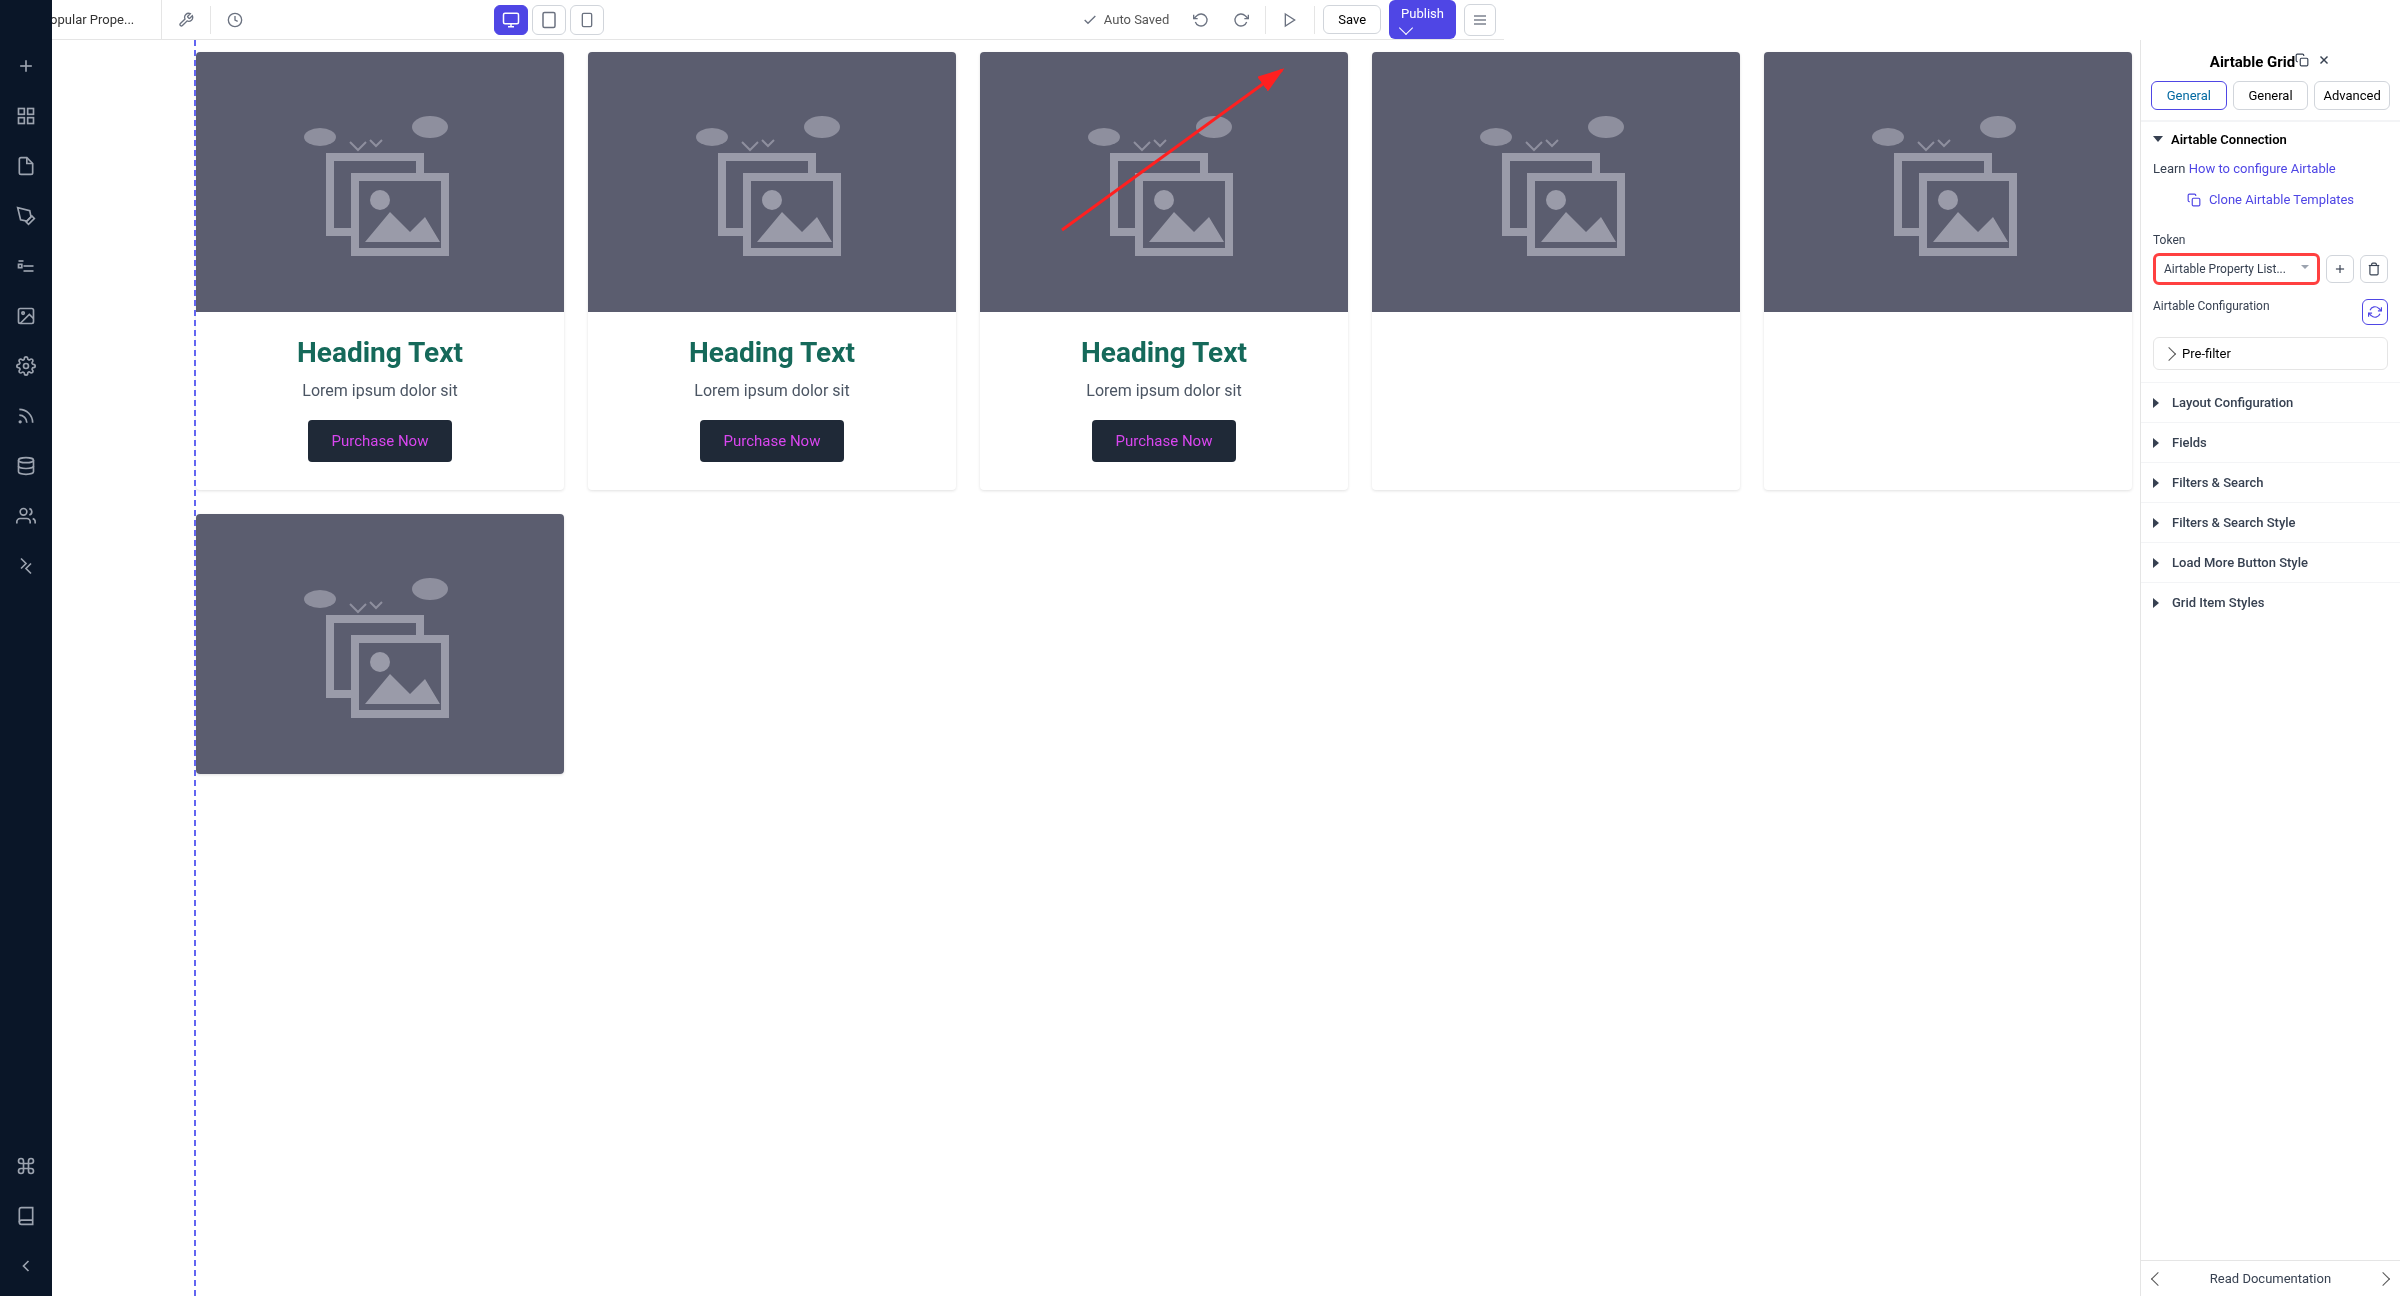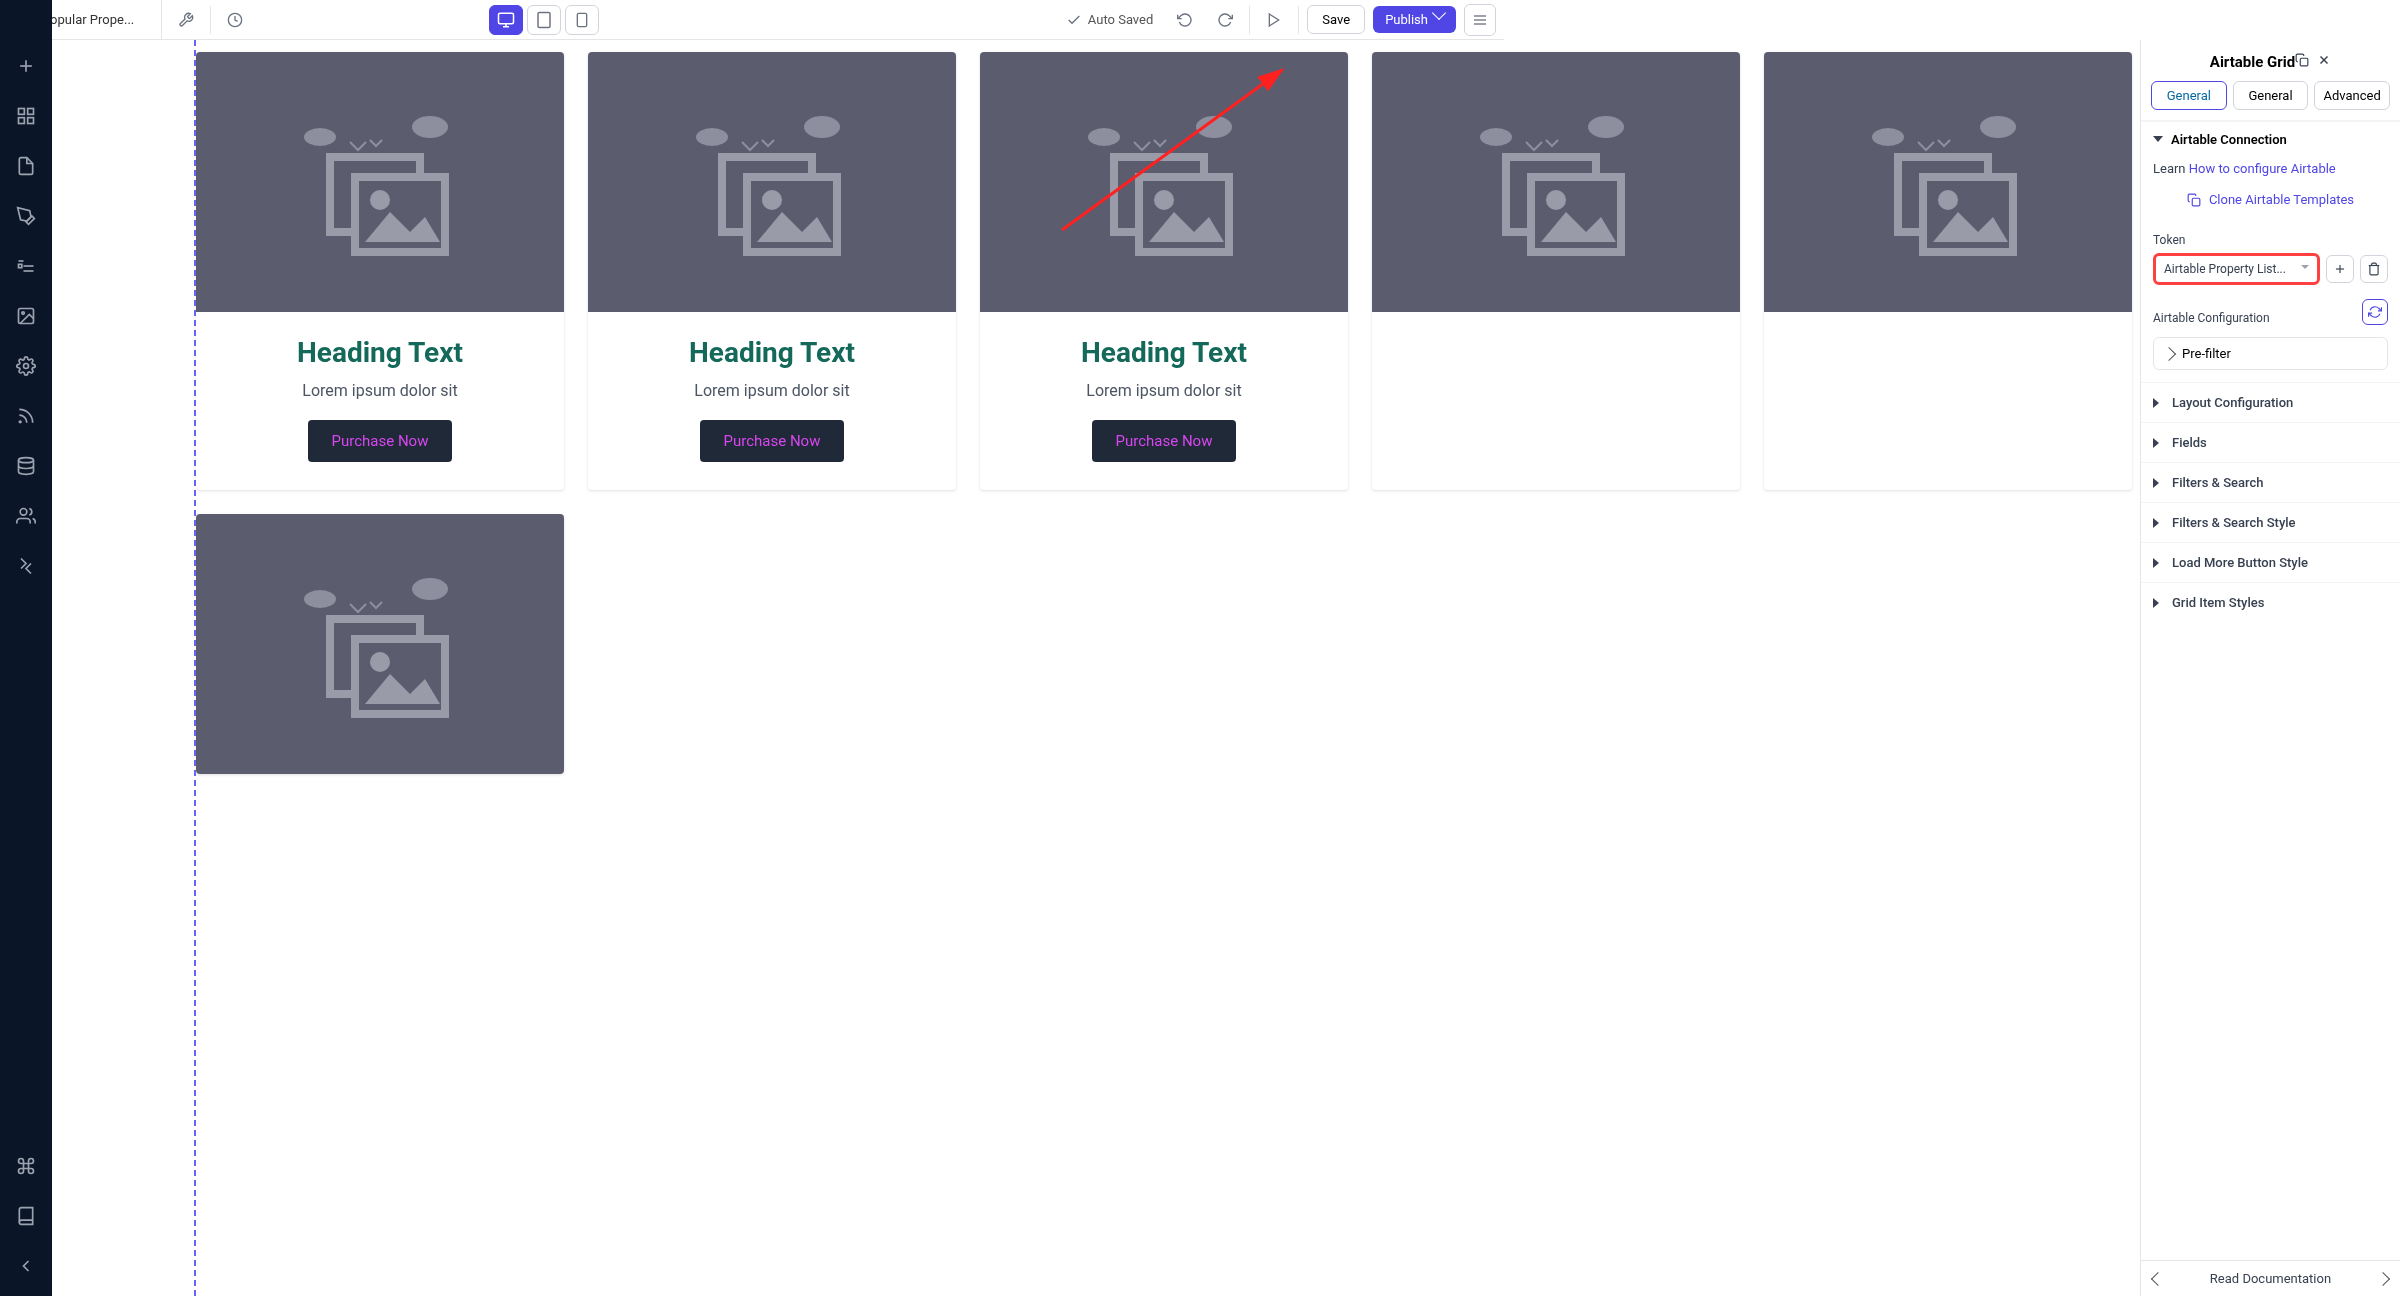--- a/index.html
+++ b/index.html
@@ -12,21 +12,21 @@
 .page-name { width: 120px; font-size: 13px; color: #333; white-space: nowrap; overflow: hidden; text-overflow: ellipsis; border-right: 1px solid #e5e5e5; padding-right: 8px; height: 100%; display: flex; align-items: center; }
 .tool-btn { width: 32px; height: 32px; display: flex; align-items: center; justify-content: center; border: none; background: none; cursor: pointer; border-radius: 4px; }
 .tb-divider { width: 1px; height: 28px; background: #e5e5e5; }
 .device-group { display: flex; gap: 4px; margin: 0 auto; }
 .device-btn { width: 34px; height: 30px; border: 1px solid #d1d5db; background: #fff; border-radius: 6px; display: flex; align-items: center; justify-content: center; cursor: pointer; }
 .device-btn.active { background: #4f46e5; border-color: #4f46e5; }
 .device-btn.active svg { stroke: #fff; }
 .right-tools { display: flex; align-items: center; gap: 8px; margin-left: auto; }
 .autosaved { display: flex; align-items: center; gap: 6px; font-size: 13px; color: #555; margin-right: 8px; }
 .save-btn { padding: 6px 14px; border: 1px solid #d1d5db; background: #fff; border-radius: 6px; font-size: 13px; cursor: pointer; }
-.publish-btn { padding: 6px 12px; background: #4f46e5; color: #fff; border: none; border-radius: 6px; font-size: 13px; cursor: pointer; display: flex; gap: 6px; }
+.publish-btn { padding: 6px 12px; background: #4f46e5; color: #fff; border: none; border-radius: 6px; font-size: 13px; cursor: pointer; display: flex; gap: 6px; flex-direction: column; }
 
 
 .left-rail { position: absolute; left: 0; top: 0; bottom: 0; width: 52px; background: #0a1628; display: flex; flex-direction: column; align-items: center; padding-top: 48px; gap: 14px; z-index: 5; }
 .left-rail-bottom { margin-top: auto; margin-bottom: 12px; display: flex; flex-direction: column; gap: 14px; }
 .rail-btn { width: 36px; height: 36px; display: flex; align-items: center; justify-content: center; border: none; background: none; cursor: pointer; border-radius: 4px; }
 .rail-btn svg { stroke: #9ca3af; fill: none; }
 
 
 .canvas-wrap { position: absolute; left: 52px; right: 0; top: 40px; bottom: 0; background: #fff; overflow: hidden; }
 .canvas { position: absolute; left: 0; right: 260px; top: 0; bottom: 0; padding: 12px 0 12px 144px; }
@@ -54,21 +54,21 @@
 .learn-row { font-size: 13px; color: #374151; padding: 4px 0 10px; }
 .learn-row a { color: #4f46e5; text-decoration: none; }
 .clone-row { display: flex; align-items: center; justify-content: center; gap: 8px; padding: 6px 0 16px; }
 .clone-row span { color: #4f46e5; font-size: 13px; cursor: pointer; }
 .field-label { font-size: 12px; color: #374151; margin: 10px 0 6px; }
 .token-row { display: flex; gap: 6px; align-items: center; }
 .select { flex: 1; border: 1px solid #d1d5db; border-radius: 6px; padding: 6px 24px 6px 8px; font-size: 12px; color: #374151; position: relative; background: #fff; cursor: pointer; white-space: nowrap; overflow: hidden; text-overflow: ellipsis; }
 .select::after { content: ''; position: absolute; right: 8px; top: 50%; transform: translateY(-50%); border: 4px solid transparent; border-top-color: #9ca3af; }
 .icon-btn-sm { width: 28px; height: 28px; border: 1px solid #d1d5db; border-radius: 6px; background: #fff; display: flex; align-items: center; justify-content: center; cursor: pointer; }
 .highlight-red { border: 3px solid #ff4040 !important; border-radius: 6px; }
-.config-head { display: flex; justify-content: space-between; align-items: flex-end; margin-top: 14px; margin-bottom: 8px; gap: 35px; }
+.config-head { display: flex; justify-content: space-between; align-items: flex-start; margin-top: 14px; margin-bottom: 8px; gap: 35px; }
 .config-head span { font-size: 12px; color: #374151; }
 .refresh-btn { width: 26px; height: 26px; border: 1px solid #4f46e5; border-radius: 6px; background: #fff; display: flex; align-items: center; justify-content: center; cursor: pointer; }
 .config-selects { border: 3px solid #ff4040; border-radius: 6px; padding: 0; }
 .config-selects .select { border-radius: 0; border-left: none; border-right: none; }
 .config-selects .select:first-child { border-top: none; }
 .config-selects .select:last-child { border-bottom: none; border-top: 1px solid #e5e5e5; }
 .prefilter { border: 1px solid #e5e5e5; border-radius: 6px; padding: 8px 10px; margin-top: 12px; font-size: 13px; display: flex; align-items: center; gap: 8px; cursor: pointer; }
 .collapse-item { padding: 12px; font-size: 13px; display: flex; align-items: center; gap: 8px; cursor: pointer; border-top: 1px solid #f3f4f6; font-weight: 500; color: #374151; }
 .panel-foot { border-top: 1px solid #e5e5e5; padding: 10px 12px; display: flex; align-items: center; justify-content: space-between; font-size: 13px; color: #374151; }
 .chevron { width: 10px; height: 10px; border-right: 1.5px solid #555; border-bottom: 1.5px solid #555; }

